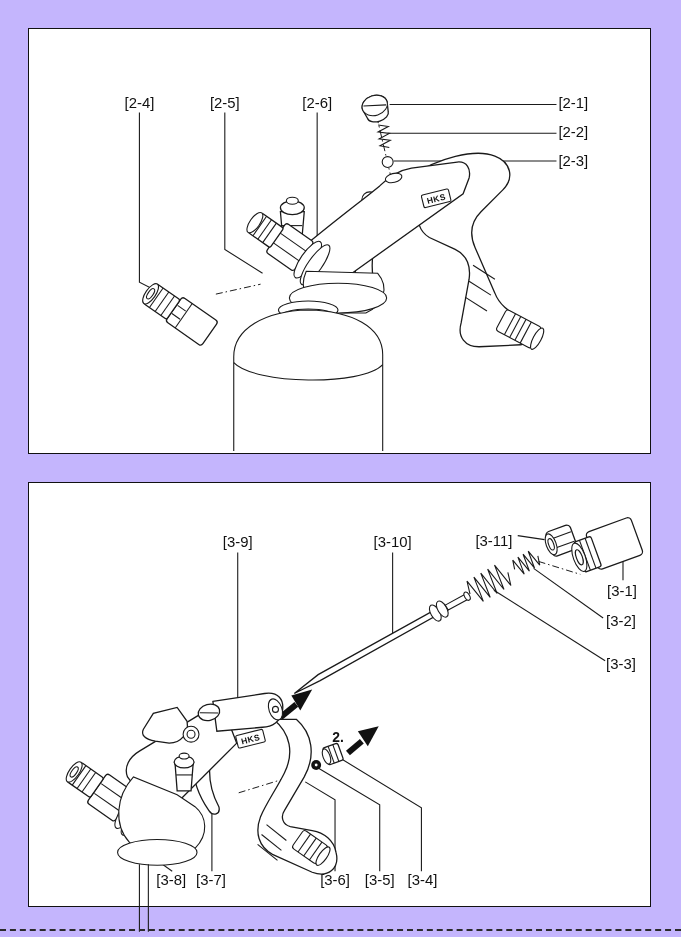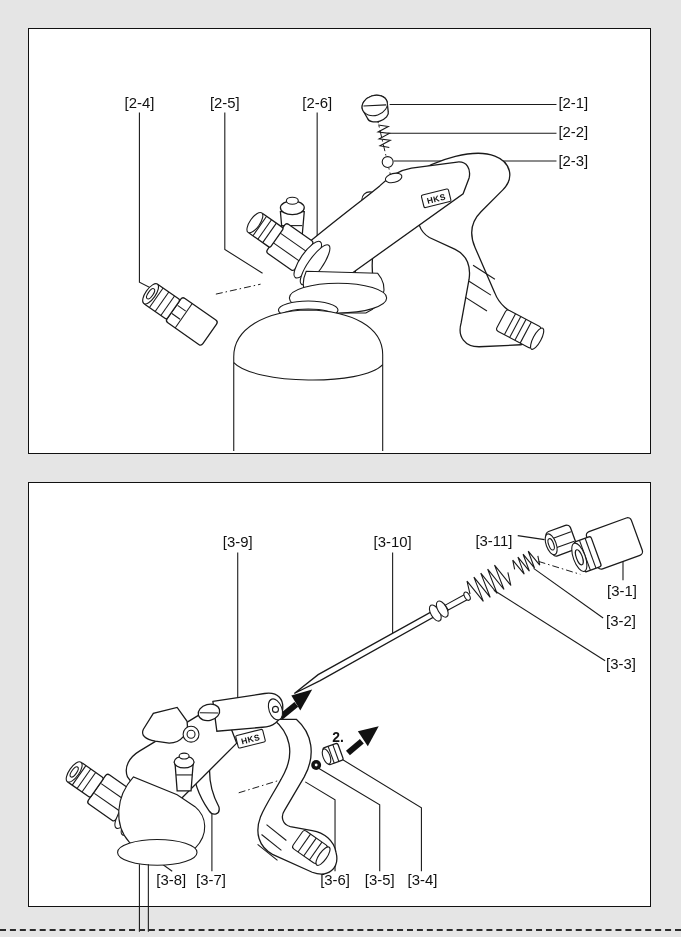--- a/index.html
+++ b/index.html
@@ -1,16 +1,16 @@
 <!DOCTYPE html>
 <html><head>
 <meta charset="utf-8">
 <style>
   html,body{margin:0;padding:0;background:#fff;}
-  .page{position:relative;width:681px;height:937px;background:#e5e5e5;overflow:hidden;
+  .page{position:relative;width:681px;height:937px;background:#c4b5fd;overflow:hidden;
         font-family:"Liberation Sans", sans-serif;}
   .panel{position:absolute;left:28px;width:621px;border:1.6px solid #111;background:#fff;}
   #panel2{top:28px;height:424px;}
   #panel3{top:482px;height:423px;}
   .panel svg{display:block;overflow:visible;}
   .tear-line{position:absolute;left:0;top:929px;width:681px;height:0;
              border-top:2px dashed #2b2b2b;}
   svg text.lbl{font-family:"Liberation Sans",sans-serif;font-size:15px;fill:#111;}
   svg text.step{font-family:"Liberation Sans",sans-serif;font-size:14px;font-weight:bold;fill:#111;}
   svg text.logo{font-family:"Liberation Sans",sans-serif;font-size:8.5px;font-weight:bold;

